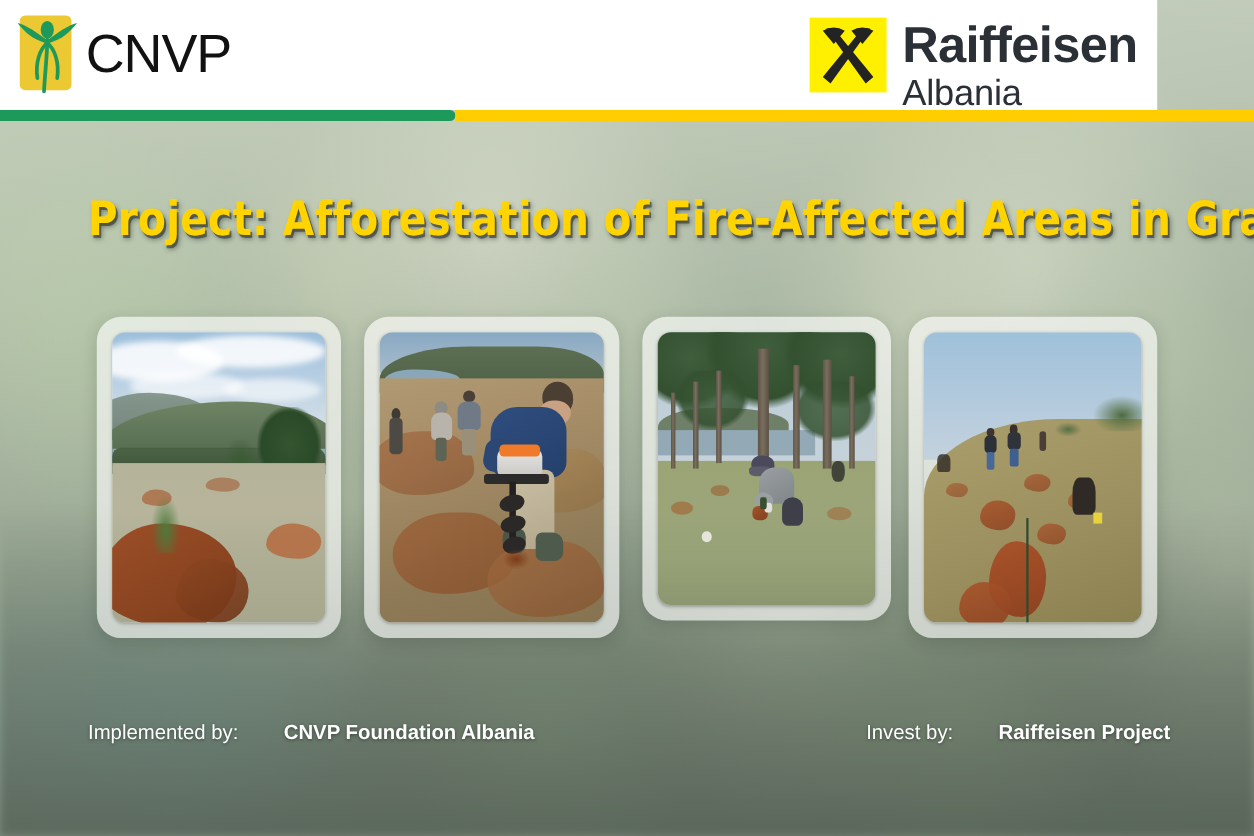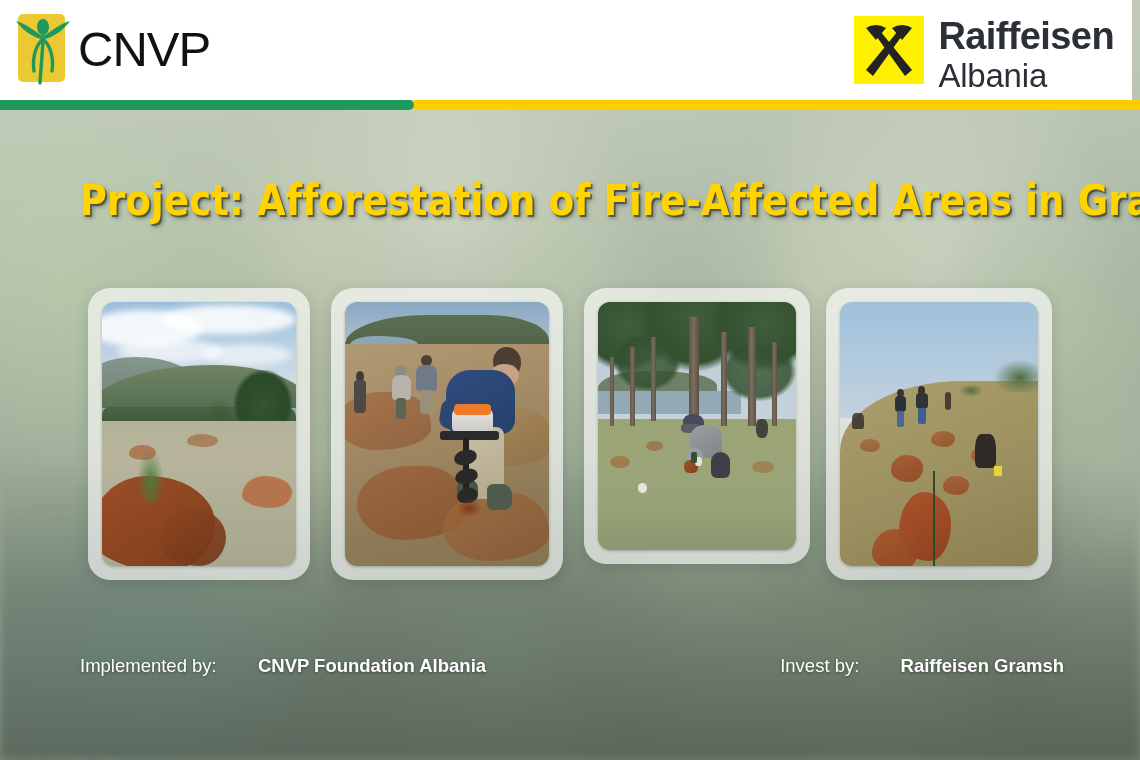--- a/index.html
+++ b/index.html
@@ -38,42 +38,42 @@
     background:radial-gradient(ellipse at 40% 50%, rgba(120,190,200,.45), rgba(90,150,160,0) 65%);
     filter:blur(14px);
   }
   .bg-veil{
     position:absolute;inset:0;
     background:linear-gradient(180deg,rgba(226,228,220,.40) 0%,rgba(214,218,208,.30) 30%,rgba(168,176,164,.34) 62%,rgba(140,150,140,.40) 100%);
   }
 
   
   .header{
-    position:absolute;top:0;left:0;width:1132px;height:100px;
+    position:absolute;top:0;left:0;width:1052px;height:100px;
     background:#ffffff;z-index:5;
   }
   .logo-cnvp{position:absolute;left:12px;top:9px;display:flex;align-items:center;gap:6px;}
   .cnvp-mark{position:relative;width:62px;height:78px;}
   .cnvp-chip{
     position:absolute;left:6px;top:5px;width:47px;height:68px;
     background:#ecc832;border-radius:5px;
   }
   .cnvp-fig{position:absolute;left:0;top:0;width:62px;height:78px;}
   .cnvp-word{
     font-size:49px;font-weight:400;color:#111;letter-spacing:-1px;
     font-family:"Liberation Sans", sans-serif;line-height:1;
     margin-left:-2px;margin-top:3px;
   }
 
   .logo-rzb{position:absolute;right:18px;top:16px;display:flex;align-items:flex-start;gap:14px;}
   .rzb-chip{
     width:70px;height:68px;background:#fff000;position:relative;flex:0 0 auto;
   }
   .rzb-text{display:flex;flex-direction:column;line-height:1;padding-top:1px;}
-  .rzb-name{font-size:38px;font-weight:bold;color:#2b2f36;letter-spacing:-.6px;}
+  .rzb-name{font-size:46px;font-weight:bold;color:#2b2f36;letter-spacing:-.6px;}
   .rzb-sub{font-size:33px;font-weight:400;color:#2b2f36;letter-spacing:-.2px;margin-top:4px;}
 
   .rule{position:absolute;top:100px;left:0;width:1140px;height:10px;z-index:6;display:flex;}
   .rule-green{width:414px;height:10px;background:#1d9a5b;border-radius:0 5px 5px 0;}
   .rule-yellow{flex:1;height:10px;background:#ffcd00;}
 
   
   .title{
     position:absolute;left:0;right:0;top:175px;text-align:center;z-index:8;
     font-family:"DejaVu Sans", sans-serif;
@@ -370,17 +370,17 @@
       </div>
     </div>
 
   </div>
 
   <div class="credits">
     <div class="credit credit-left">
       <span class="lead">Implemented by: </span><span class="strong">CNVP Foundation Albania</span>
     </div>
     <div class="credit credit-right">
-      <span class="lead">Invest by: </span><span class="strong">Raiffeisen Gramsh</span>
+      <span class="lead">Invest by: </span><span class="strong">Raiffeisen Project</span>
     </div>
   </div>
 
 </div>
 
 </body></html>

